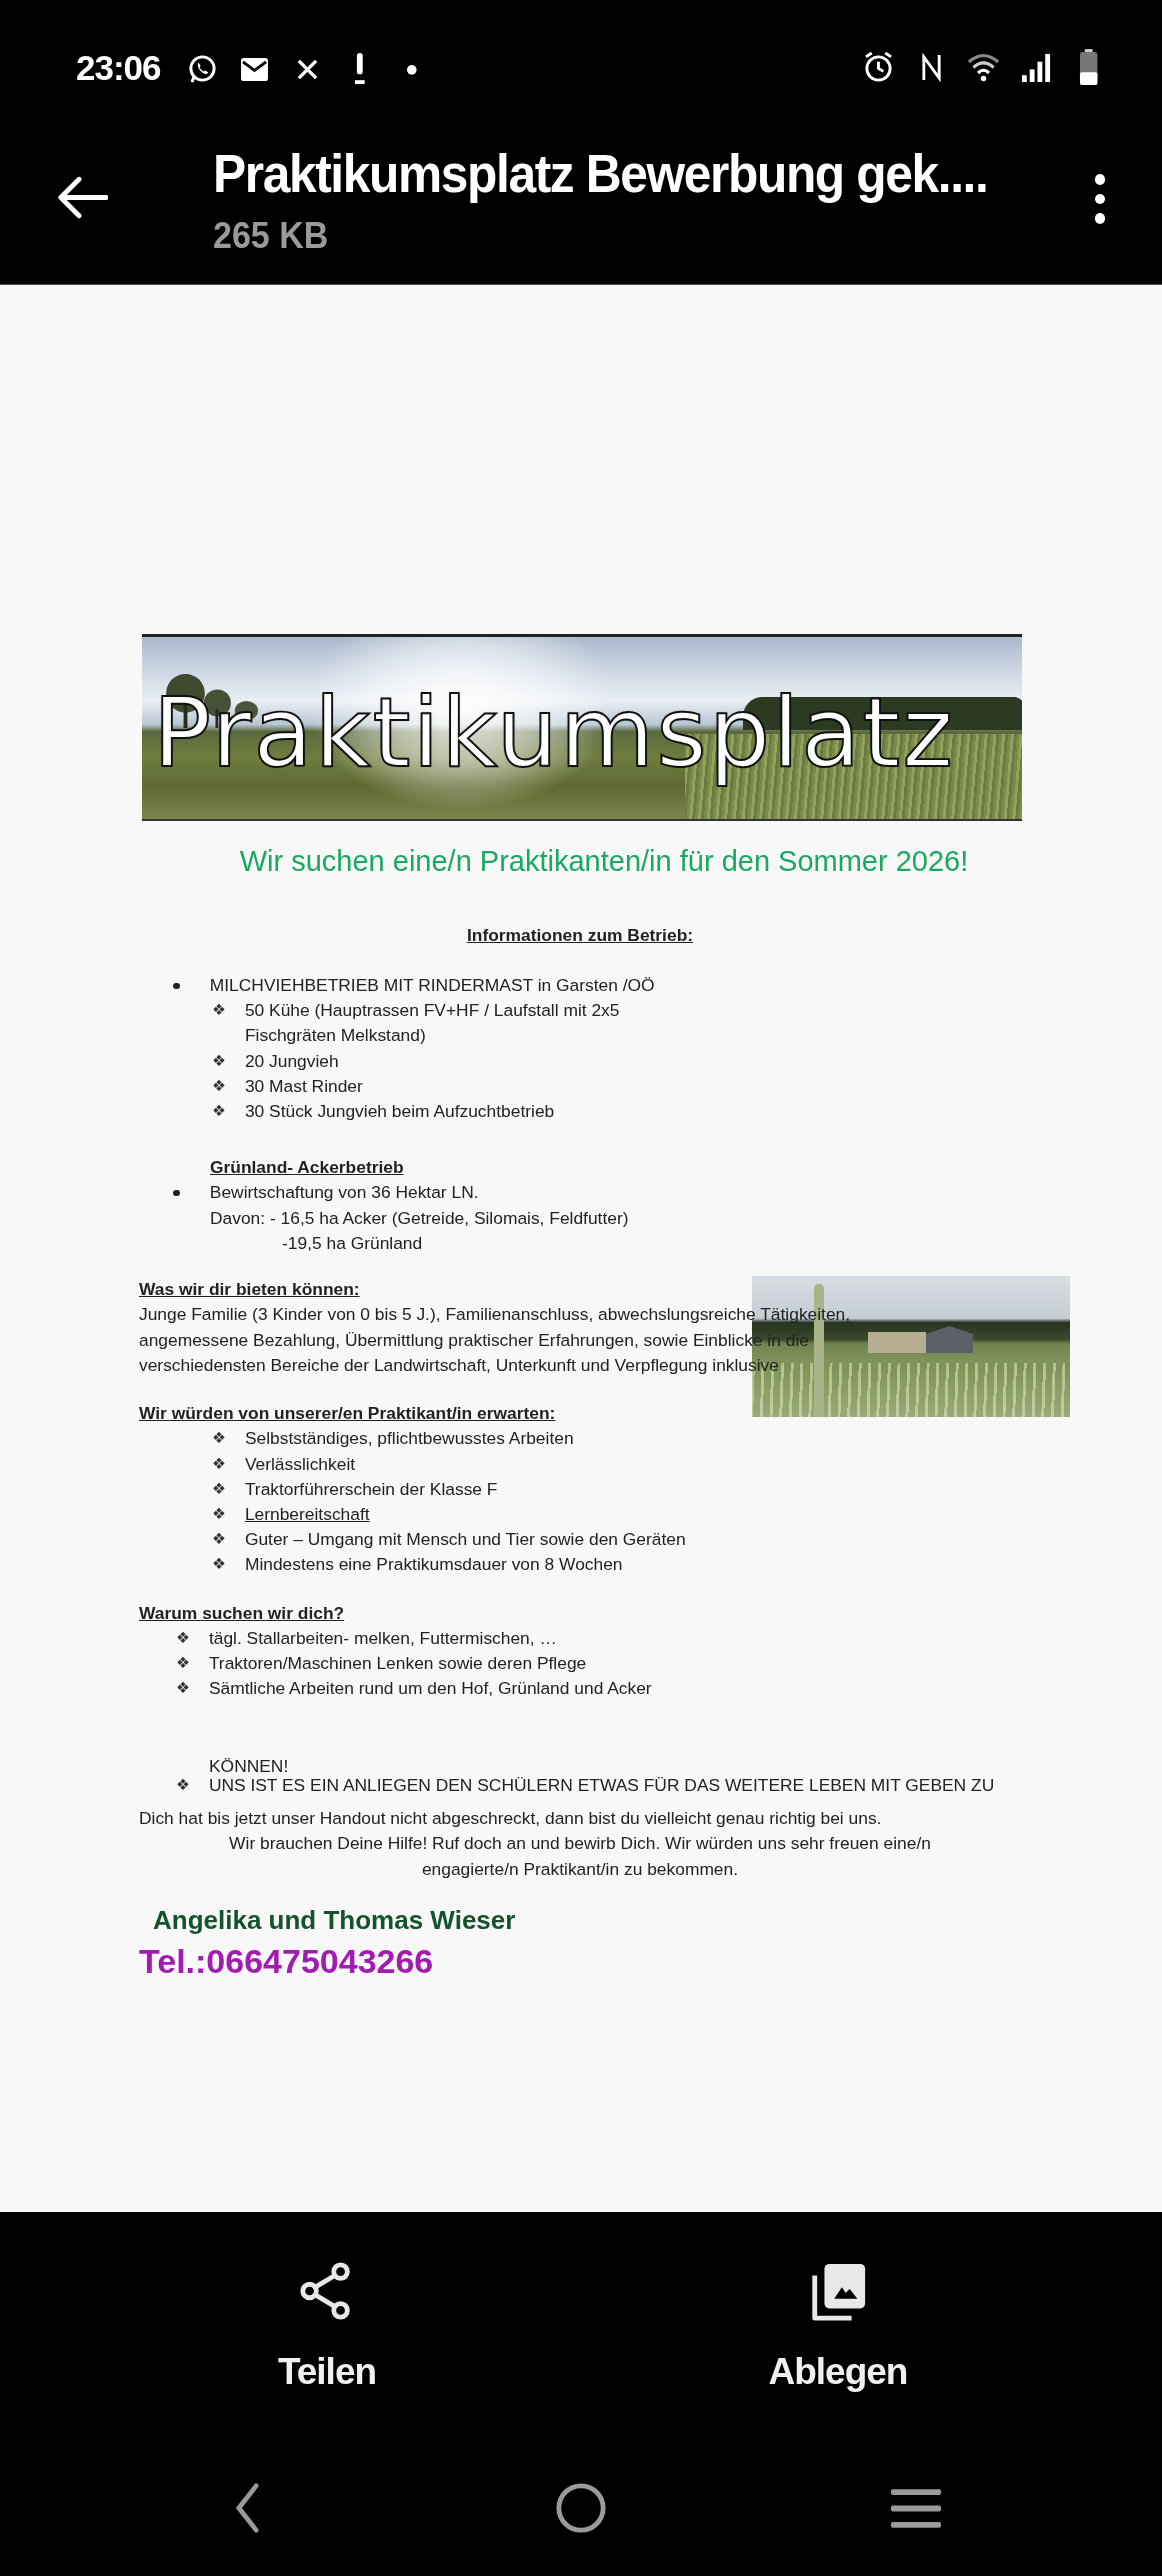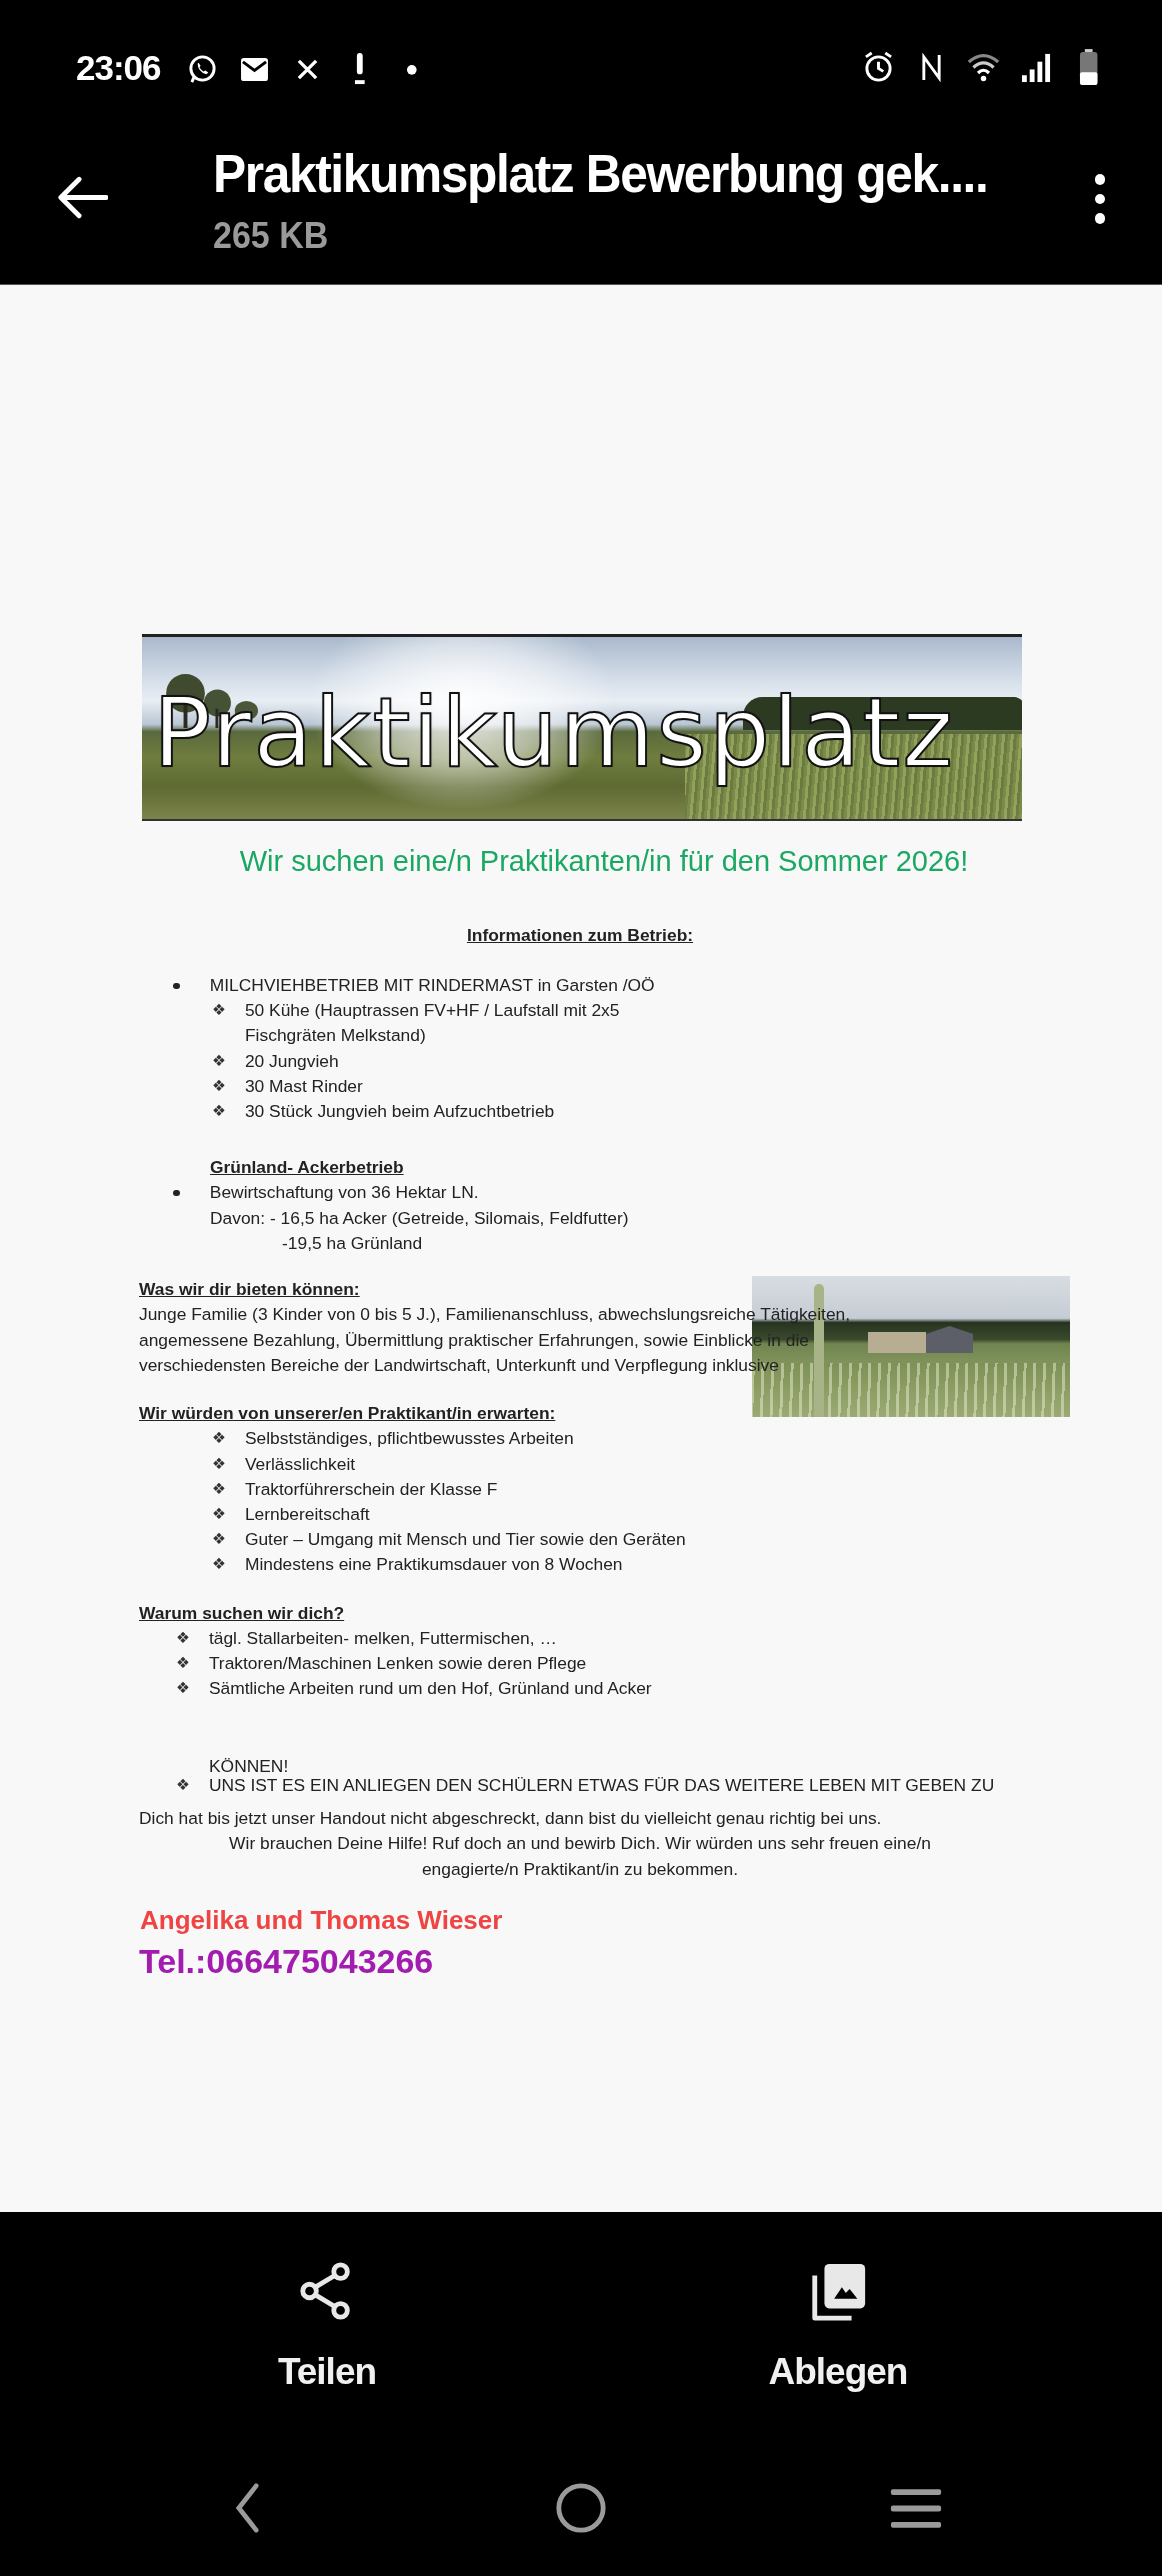--- a/index.html
+++ b/index.html
@@ -217,21 +217,21 @@
         <span>Selbstständiges, pflichtbewusstes Arbeiten</span>
       </div>
     <div class="li-row body-text" style="left:73px; top:818px;">
         <span class="diamond" style="margin-top:4.8px; margin-right:17.4px;"></span>
         <span>Verlässlichkeit</span>
       </div>
     <div class="li-row body-text" style="left:73px; top:843px;">
         <span class="diamond" style="margin-top:4.8px; margin-right:17.4px;"></span>
         <span>Traktorführerschein der Klasse F</span>
       </div>
-    <div class="li-row body-text" style="left:73px; top:868px;">
+    <div class="li-row body-text" style="left:73px; top:868px;text-decoration:underline;">
         <span class="diamond" style="margin-top:4.8px; margin-right:17.4px;"></span>
         <span>Lernbereitschaft</span>
       </div>
     <div class="li-row body-text" style="left:73px; top:893px;">
         <span class="diamond" style="margin-top:4.8px; margin-right:17.4px;"></span>
         <span>Guter – Umgang mit Mensch und Tier sowie den Geräten</span>
       </div>
     <div class="li-row body-text" style="left:73px; top:918px;">
         <span class="diamond" style="margin-top:4.8px; margin-right:17.4px;"></span>
         <span>Mindestens eine Praktikumsdauer von 8 Wochen</span>
@@ -254,21 +254,21 @@
     <div class="li-row body-text" style="left:37px; top:1095px;margin-top:44px;">
         <span class="diamond" style="margin-top:4.8px; margin-right:17.4px;"></span>
         <span>UNS IST ES EIN ANLIEGEN DEN SCHÜLERN ETWAS FÜR DAS WEITERE LEBEN MIT GEBEN ZU</span>
       </div>
     <div class="abs body-text" style="left:70px; top:1120px;">KÖNNEN!</div>
 
     <div class="abs body-text" style="left:0; top:1172px; width:882px; ">Dich hat bis jetzt unser Handout nicht abgeschreckt, dann bist du vielleicht genau richtig bei uns.</div>
     <div class="abs body-text" style="left:0; top:1197px; width:882px; text-align:center;">Wir brauchen Deine Hilfe! Ruf doch an und bewirb Dich. Wir würden uns sehr freuen eine/n</div>
     <div class="abs body-text" style="left:0; top:1223px; width:882px; text-align:center;">engagierte/n Praktikant/in zu bekommen.</div>
 
-    <div class="abs" style="left:1px; top:1271px; font-size:26px; font-weight:bold; color:#ef4444;">Angelika und Thomas Wieser</div>
+    <div class="abs" style="left:14px; top:1271px; font-size:26px; font-weight:bold; color:#14532d;">Angelika und Thomas Wieser</div>
     <div class="abs" style="left:0; top:1308px; font-size:34px; font-weight:bold; color:#a21caf;">Tel.:066475043266</div>
   </div>
 </div>
 
 <div class="action-bar">
   <div class="action" style="left:201px;">
     <svg width="62" height="62" viewBox="0 0 64 64">
       <circle cx="46" cy="12" r="7" fill="none" stroke="#e8e8e8" stroke-width="5"></circle>
       <circle cx="14" cy="32" r="7" fill="none" stroke="#e8e8e8" stroke-width="5"></circle>
       <circle cx="46" cy="52" r="7" fill="none" stroke="#e8e8e8" stroke-width="5"></circle>

